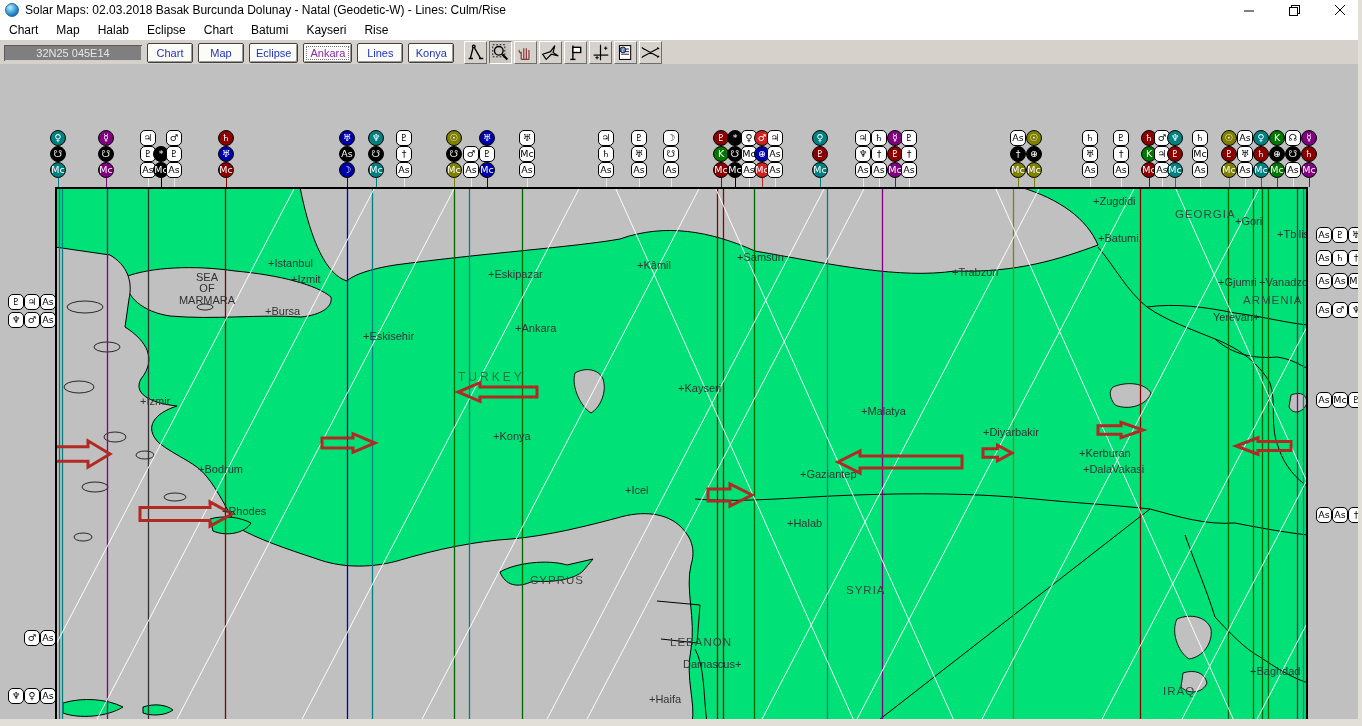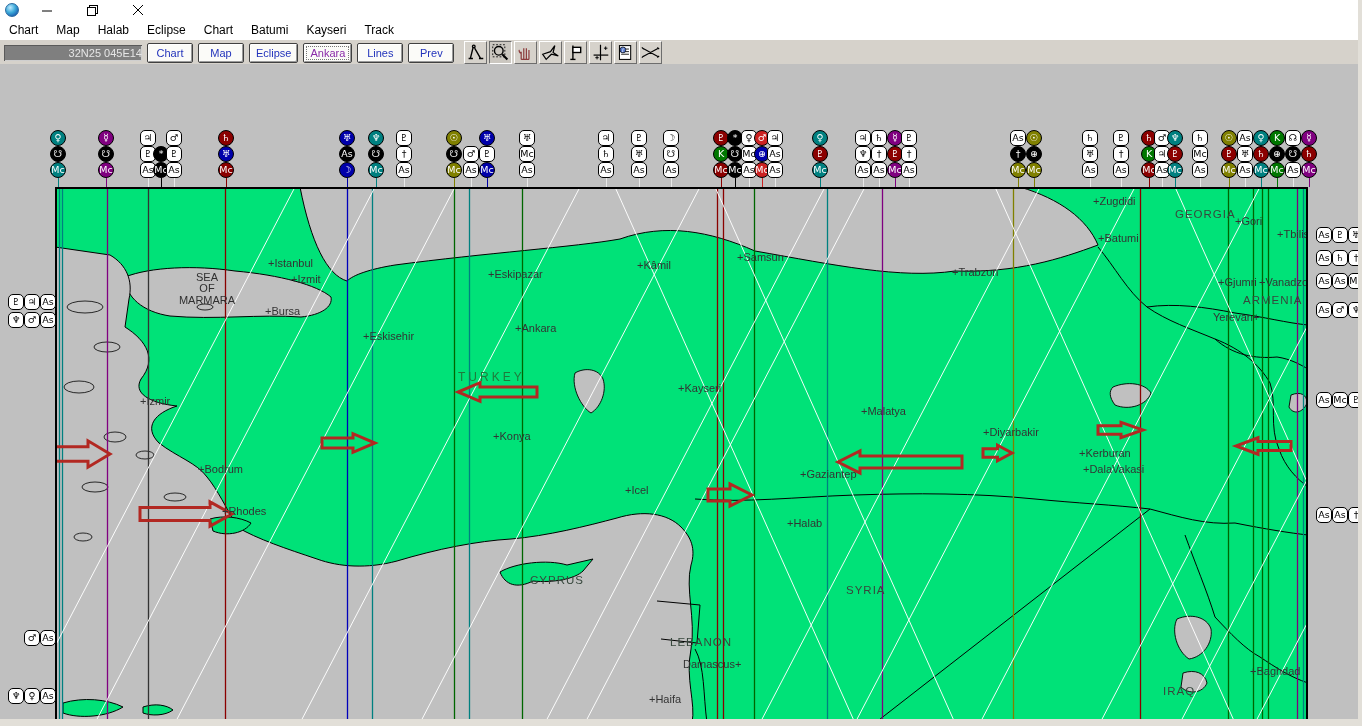--- a/index.html
+++ b/index.html
@@ -16,21 +16,21 @@
   .wbtn{width:45px;height:100%;display:flex;align-items:center;justify-content:center;color:#000;}
   .wbtn svg{display:block}
   
   .menubar{position:absolute;left:0;top:20px;width:100%;height:19px;background:#fff;
            display:flex;align-items:center;font-size:12px;color:#000;}
   .mi{padding:0 9px;}
   
   .toolbar{position:absolute;left:0;top:39px;width:100%;height:25px;background:#D6D2CB;
            display:flex;align-items:center;border-top:1px solid #fff;}
   .coordbox{width:138px;height:16px;margin-left:4px;background:#7F7F7F;color:#E6E6E6;
-            font-size:11px;text-align:right;line-height:16px;
+            font-size:11px;text-align:center;line-height:16px;
             box-shadow:inset 1px 1px 0 #5a5a5a,inset -1px -1px 0 #cfcfcf;}
   .tbtn{height:20px;min-width:46px;margin-left:5px;background:#FBFBF8;color:#2233BB;
         font-size:11px;font-family:inherit;border:1px solid #404040;border-radius:2px;
         box-shadow:inset 1px 1px 0 #fff,inset -1px -1px 0 #9a9a9a;padding:0 6px;}
   .tbtn.active{color:#8A2BA8;outline:1px dotted #777;outline-offset:-4px;}
   .ibtn{width:23px;height:23px;margin-left:2px;background:#D6D2CB;border:1px solid;
         border-color:#fff #6d6d6d #6d6d6d #fff;display:flex;align-items:center;justify-content:center;padding:0;}
   .ibtn.pressed{border-color:#6d6d6d #fff #fff #6d6d6d;background:#CBC7C0;}
   .ibtn svg{display:block}
   .iconsgrp{margin-left:8px;display:flex;}
@@ -49,20 +49,21 @@
   .frame-bottom{position:absolute;left:0;top:719px;width:1362px;height:7px;background:#E2DFD8;}
   .frame-right{position:absolute;left:1358px;top:0;width:4px;height:726px;background:#E2DFD8;}
 </style>
 </head>
 <body>
 
 <div class="window">
 
   <div class="titlebar">
     <div class="app-icon"></div>
+    <span class="wtitle">Solar Maps: 02.03.2018 Basak Burcunda Dolunay - Natal (Geodetic-W) - Lines: Culm/Rise</span>
     <div class="wctrls">
       <div class="wbtn">
         <svg width="11" height="11" viewBox="0 0 11 11">
             <line x1="0" y1="6" x2="10" y2="6" stroke="#000" stroke-width="1"></line>
           </svg>
       </div>
       <div class="wbtn">
         <svg width="11" height="11" viewBox="0 0 11 11">
             <rect x="2.5" y="0.5" width="8" height="8" fill="none" stroke="#000"></rect>
             <rect x="0.5" y="2.5" width="8" height="8" fill="#fff" stroke="#000"></rect>
@@ -78,31 +79,31 @@
   </div>
 
   <div class="menubar">
     <span class="mi">Chart</span>
     <span class="mi">Map</span>
     <span class="mi">Halab</span>
     <span class="mi">Eclipse</span>
     <span class="mi">Chart</span>
     <span class="mi">Batumi</span>
     <span class="mi">Kayseri</span>
-    <span class="mi">Track</span>
+    <span class="mi">Rise</span>
   </div>
 
   <div class="toolbar">
     <div class="coordbox">32N25 045E14</div>
     <button class="tbtn">Chart</button>
     <button class="tbtn">Map</button>
     <button class="tbtn">Eclipse</button>
     <button class="tbtn active">Ankara</button>
     <button class="tbtn">Lines</button>
-    <button class="tbtn">Prev</button>
+    <button class="tbtn">Konya</button>
     <div class="iconsgrp">
       <button class="ibtn">
         <svg width="19" height="19" viewBox="0 0 22 22" fill="none" stroke="#000" stroke-width="1.6">
             <circle cx="9" cy="4" r="1.5"></circle>
             <path d="M8 6 L5 18 M10 6 L17 18 M3 18 h5 M15 18 h5"></path>
           </svg>
       </button>
       <button class="ibtn pressed">
         <svg width="19" height="19" viewBox="0 0 22 22" fill="none" stroke="#000" stroke-width="1.6">
             <rect x="2" y="2" width="14" height="14" stroke-dasharray="2 2" stroke-width="1"></rect>

